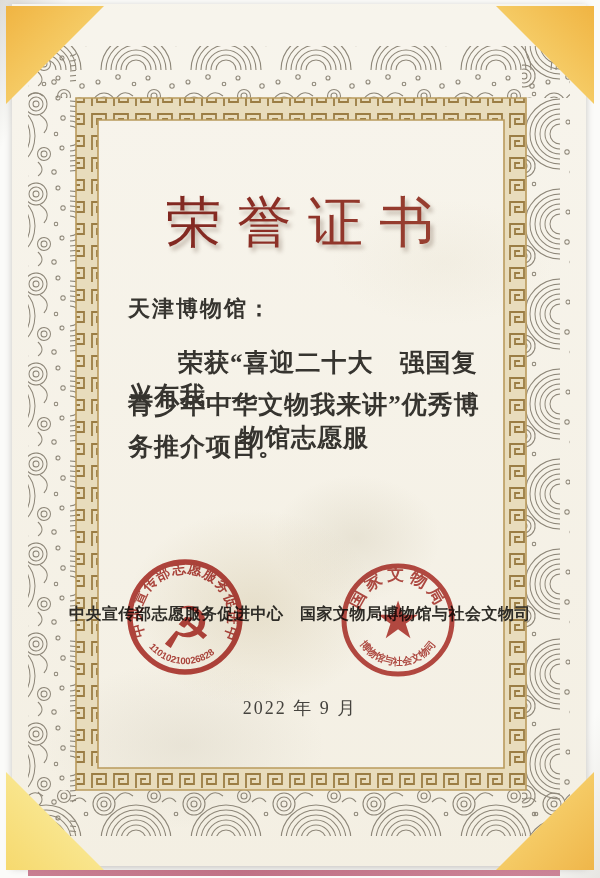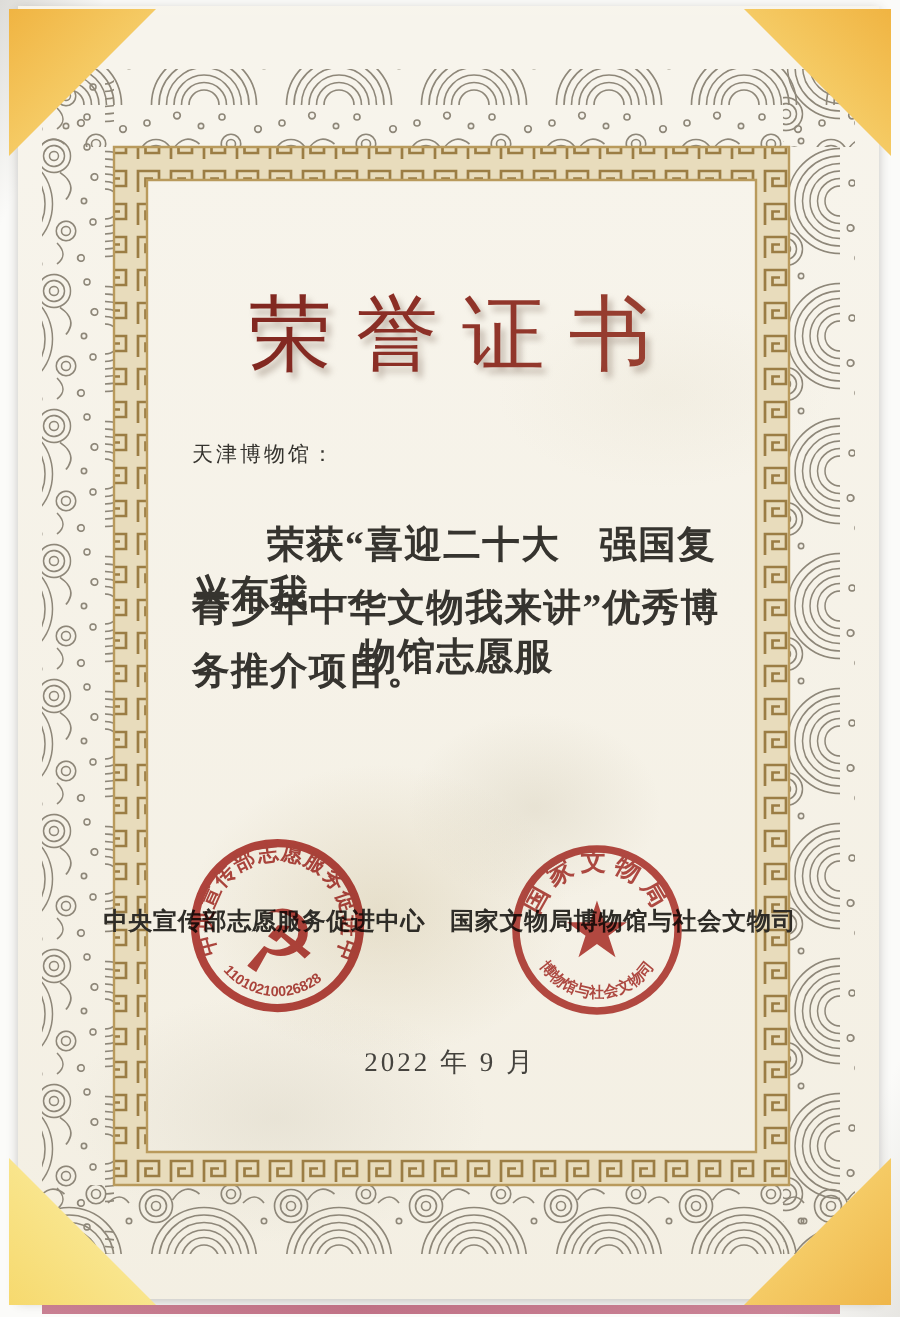--- a/index.html
+++ b/index.html
@@ -42,21 +42,21 @@
   .bottom-strip{position:absolute;left:28px;right:40px;bottom:2px;height:6px;
     background:linear-gradient(90deg,#c06a80,#b65a72 40%,#c47187);opacity:.85;}
   
   .title{
     position:absolute;left:0;right:0;top:186px;text-align:center;
     font-size:55px;font-weight:normal;letter-spacing:16px;padding-left:16px;
     background:linear-gradient(100deg,#741f1a 10%,#8c2f26 45%,#a04a38 90%);
     -webkit-background-clip:text;background-clip:text;color:transparent;
     filter:drop-shadow(3px 4px 2px rgba(130,110,95,.45));
   }
-  .recipient{position:absolute;left:128px;top:294px;font-size:14px;letter-spacing:2px;color:#36342f;font-weight:400;}
+  .recipient{position:absolute;left:128px;top:294px;font-size:22px;letter-spacing:2px;color:#36342f;font-weight:700;}
   .bodyline{position:absolute;left:128px;width:352px;font-size:25px;letter-spacing:1px;color:#36342f;font-weight:600;}
   .l1{top:346px;text-indent:2em;}
   .l2{top:388px;text-align:center;}
   .l3{top:430px;}
   .closing{top:468px;text-indent:2em;}
   .issuers{position:absolute;left:0;right:0;top:604px;text-align:center;
     font-size:16px;font-weight:700;letter-spacing:.5px;color:#2e2c27;}
   .date{position:absolute;left:0;right:0;top:696px;text-align:center;
     font-size:18px;letter-spacing:2px;color:#45433e;}
   .seal-ring-text{font-family:"Liberation Serif","DejaVu Serif",serif;font-weight:700;}

